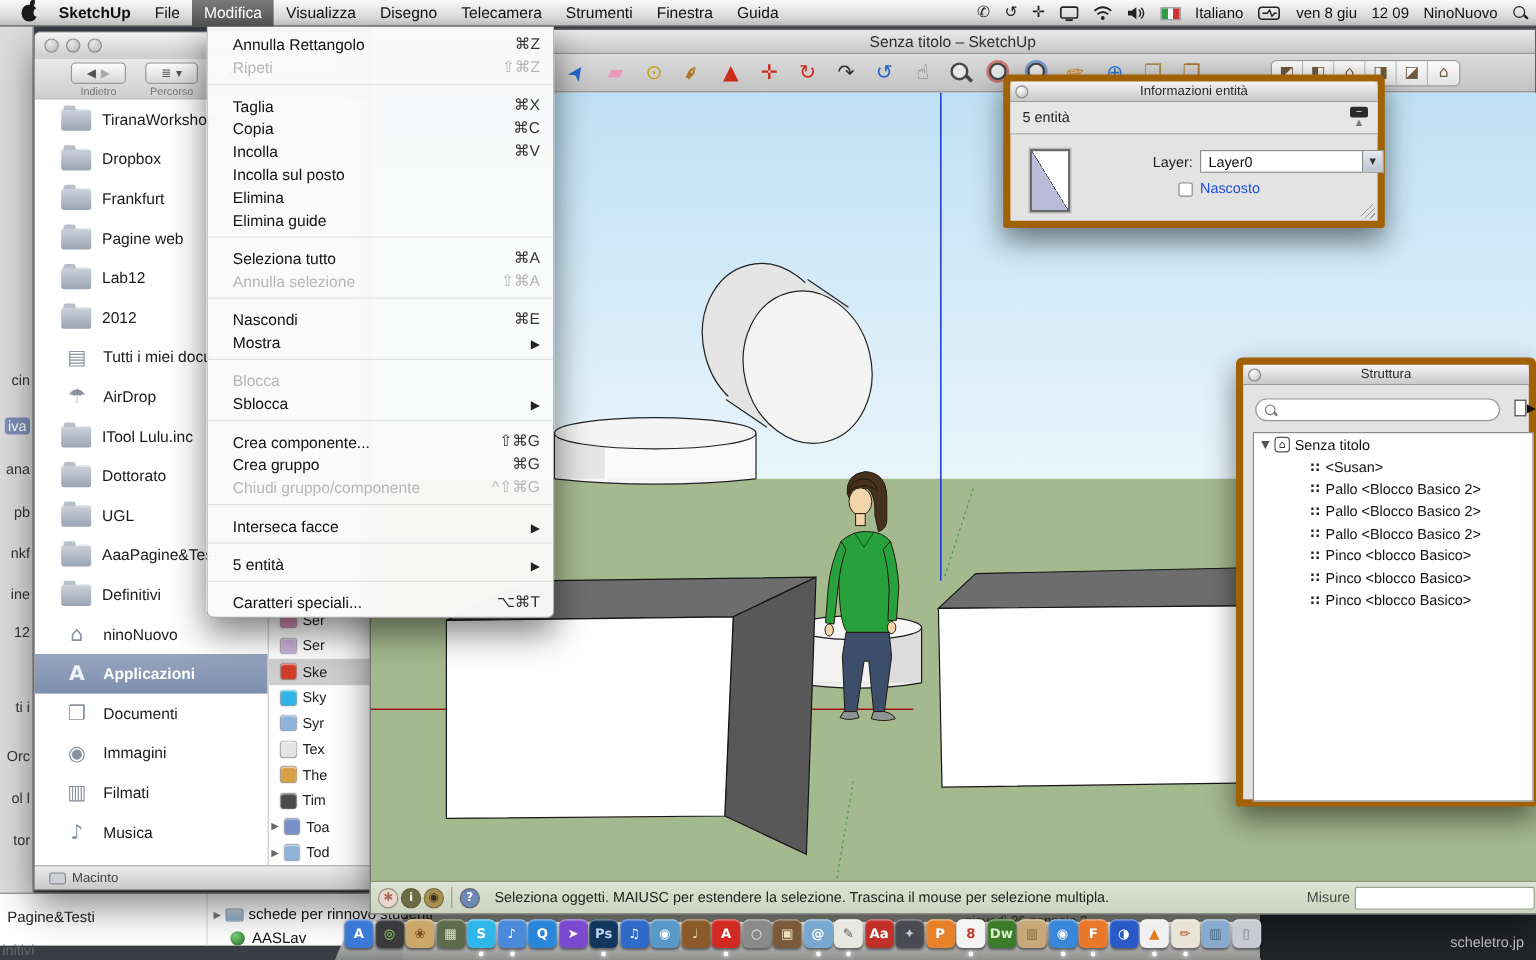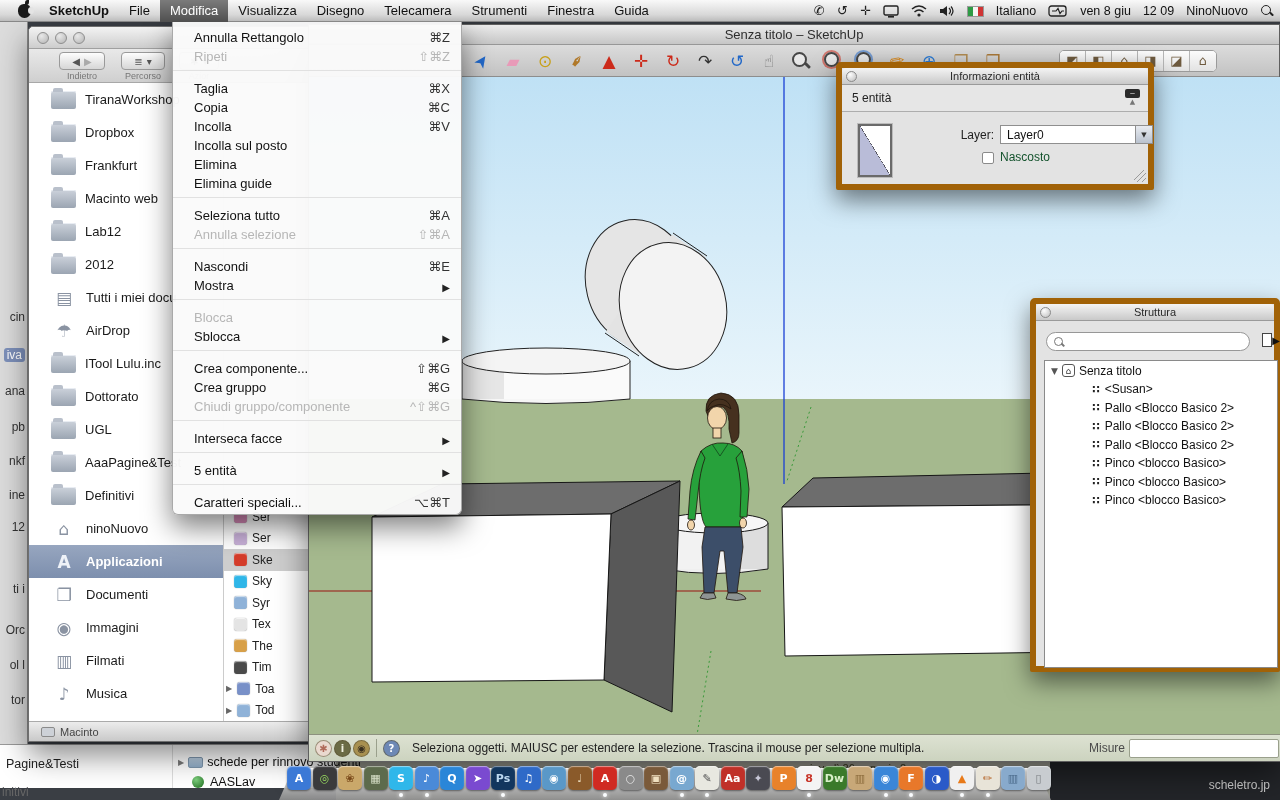--- a/index.html
+++ b/index.html
@@ -111,21 +111,21 @@
 #entity-info{left:836px;top:62px;width:318px;height:128px}
 .ei-count{height:27px;display:flex;align-items:center;padding:0 10px;font-size:12px;color:#222;background:#e6e6e6;border-bottom:1px solid #adadad;position:relative}
 .ei-widget{position:absolute;right:8px;top:4px;width:15px;text-align:center;line-height:8px}
 .ei-widget .w1{display:block;background:#2a2a2a;color:#fff;font-size:8px;border-radius:2px;height:9px}
 .ei-widget .w2{display:block;color:#777;font-size:7px}
 .ei-thumb{position:absolute;left:16px;top:56px;width:34px;height:53px;border:2px solid #6a6a6a;outline:1px solid #bbb;background:linear-gradient(to top right,#b9bcd8 49.4%,#55555f 49.4%,#55555f 50.6%,#ffffff 50.6%)}
 .ei-layer-lab{position:absolute;left:96px;top:60px;width:56px;text-align:right;font-size:12px;color:#222}
 .ei-select{position:absolute;left:158px;top:57px;width:153px;height:19px;background:#fff;border:1px solid #8f8f8f;font-size:12px;color:#111;display:flex;align-items:center;padding-left:6px}
 .ei-sel-btn{position:absolute;right:0;top:0;width:17px;height:17px;background:linear-gradient(#e8ebf0,#b9c2cf);border-left:1px solid #8f8f8f;display:flex;align-items:center;justify-content:center;font-size:7px;color:#333}
 .ei-check{position:absolute;left:140px;top:84px;width:12px;height:12px;background:#fff;border:1px solid #8a8a8a;border-radius:2px}
-.ei-check-lab{position:absolute;left:158px;top:82px;font-size:12px;color:#14532d}
+.ei-check-lab{position:absolute;left:158px;top:82px;font-size:12px;color:#1d4ed8}
 .grip{position:absolute;right:2px;bottom:2px;width:12px;height:12px;background:
  linear-gradient(135deg,transparent 40%,#9a9a9a 40%,#9a9a9a 45%,transparent 45%,transparent 60%,#9a9a9a 60%,#9a9a9a 65%,transparent 65%,transparent 80%,#9a9a9a 80%,#9a9a9a 85%,transparent 85%)}
 #outliner{left:1030px;top:298px;width:250px;height:374px}
 .ol-search{position:absolute;left:10px;top:28px;width:204px;height:19px;background:#fff;border:1px solid #979797;border-radius:10px}
 .ol-mag{position:absolute;left:6px;top:3px;width:12px;height:12px}
 .ol-mag::before{content:"";position:absolute;left:1px;top:1px;width:7px;height:7px;border:1.5px solid #777;border-radius:50%}
 .ol-mag::after{content:"";position:absolute;left:8px;top:8px;width:4px;height:1.5px;background:#777;transform:rotate(45deg)}
 .ol-detail{position:absolute;left:224px;top:28px;width:20px;height:19px}
 .ol-detail .pg{position:absolute;left:2px;top:1px;width:10px;height:14px;background:#fff;border:1px solid #444}
 .ol-detail .ar{position:absolute;right:0px;top:3px;font-size:10px;color:#111}
@@ -216,21 +216,21 @@
             <span class="fs-label">Dropbox</span>
           </div>
 
           <div class="fs-item">
             <span class="fs-ic ic-folder"></span>
             <span class="fs-label">Frankfurt</span>
           </div>
 
           <div class="fs-item">
             <span class="fs-ic ic-folder"></span>
-            <span class="fs-label">Macinto web</span>
+            <span class="fs-label">Pagine web</span>
           </div>
 
           <div class="fs-item">
             <span class="fs-ic ic-folder"></span>
             <span class="fs-label">Lab12</span>
           </div>
 
           <div class="fs-item">
             <span class="fs-ic ic-folder"></span>
             <span class="fs-label">2012</span>

